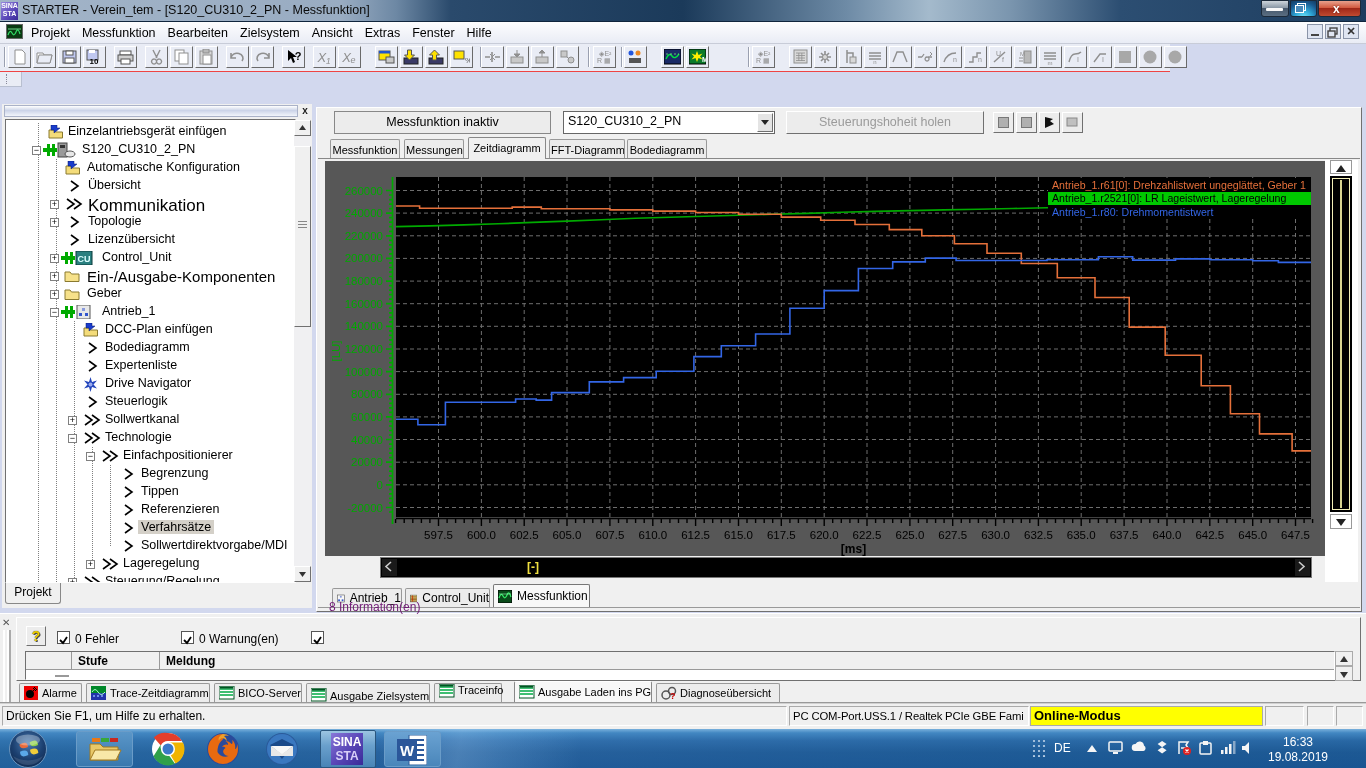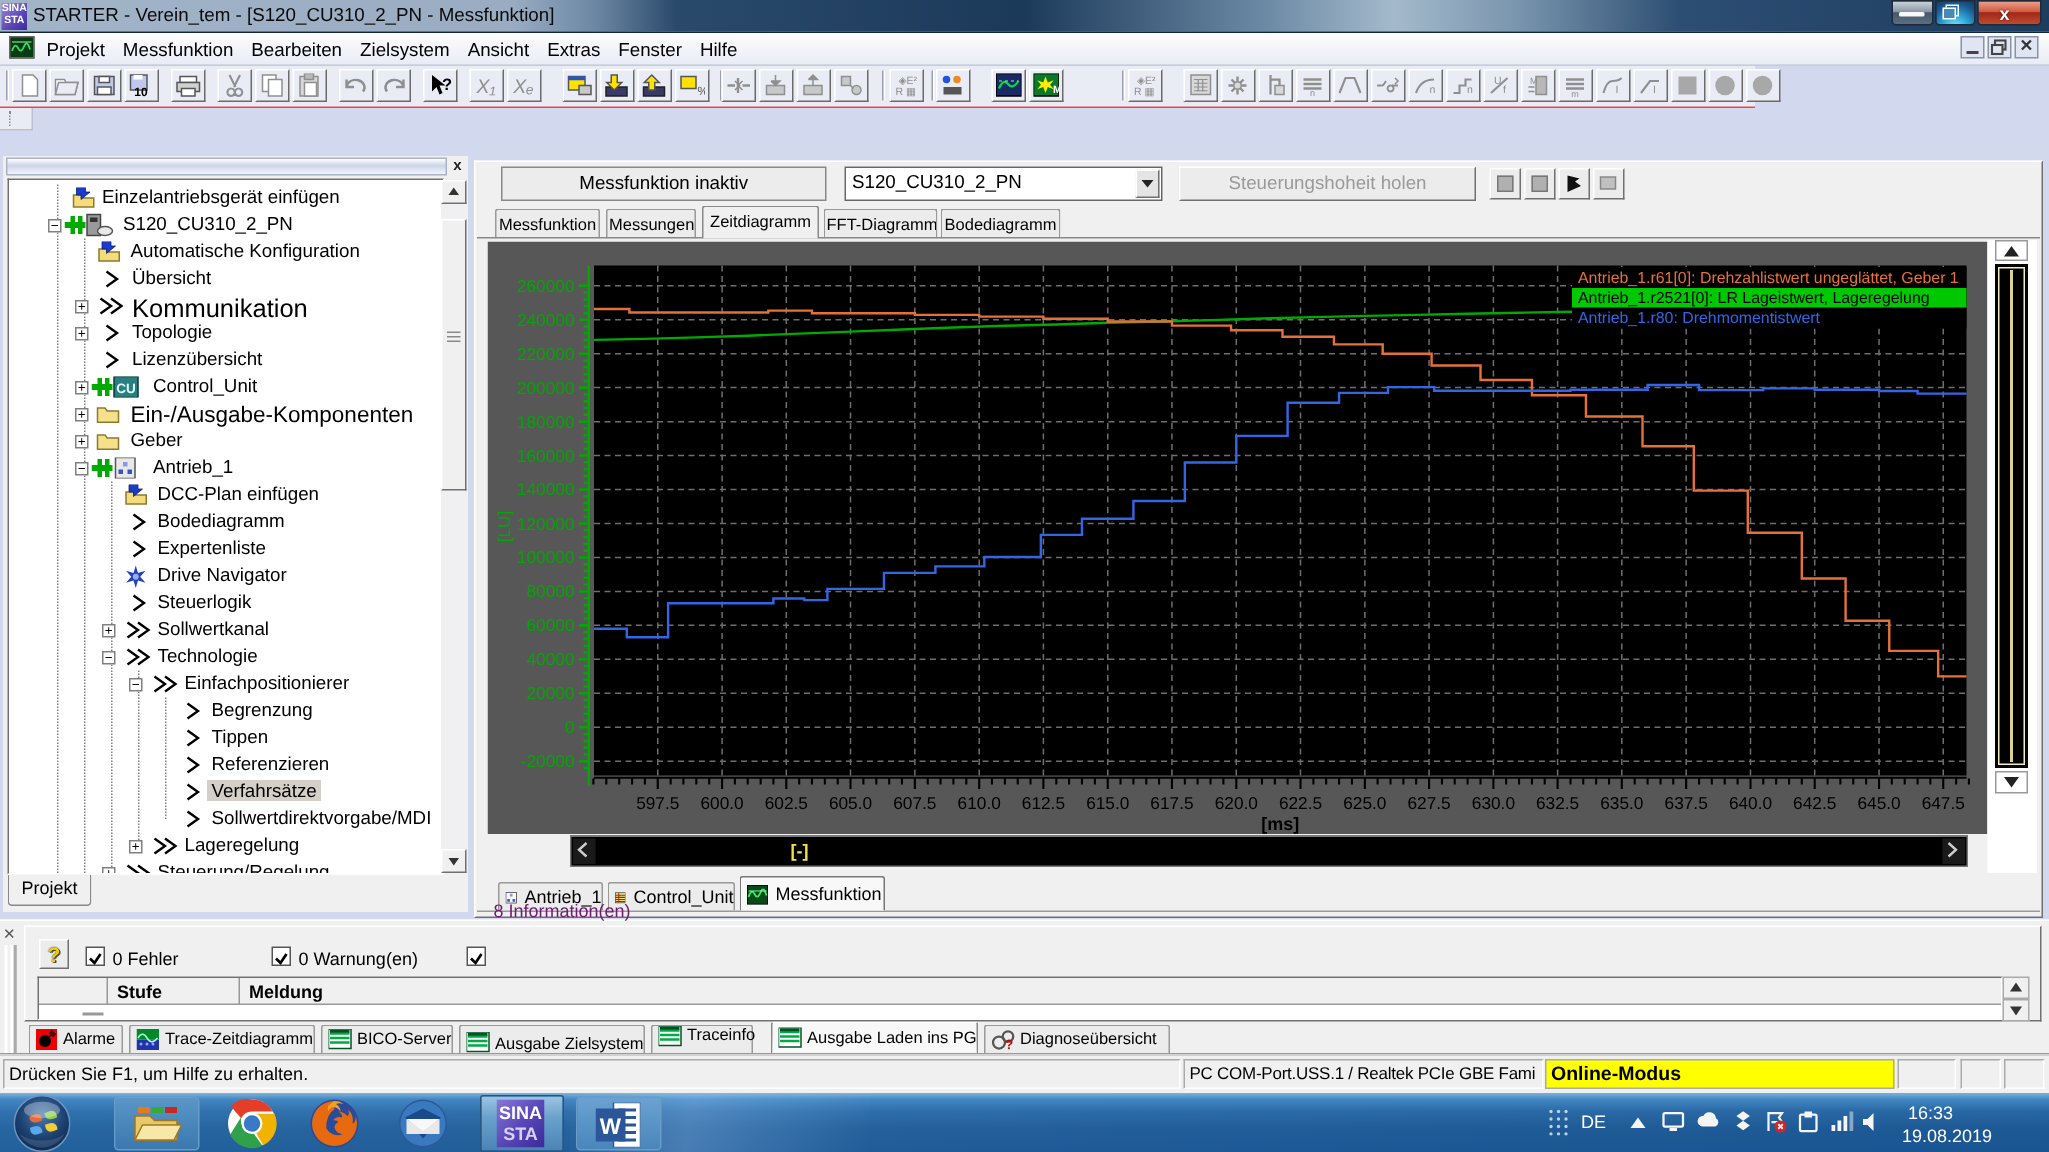--- a/index.html
+++ b/index.html
@@ -850,14 +850,14 @@
     </svg></div>
 <div style="position:absolute;left:1220px;top:740px"><svg width="16" height="16" viewBox="0 0 16 16">
       <rect x="1" y="10" width="2.5" height="4" fill="#f5f5f5"></rect>
       <rect x="5" y="7" width="2.5" height="7" fill="#f5f5f5"></rect>
       <rect x="9" y="4" width="2.5" height="10" fill="#f5f5f5"></rect>
       <rect x="13" y="1" width="2.5" height="13" fill="#88a8c8"></rect>
     </svg></div>
 <div style="position:absolute;left:1240px;top:740px"><svg width="16" height="16" viewBox="0 0 16 16">
       <path d="M2,6 h3 l4,-4 v12 l-4,-4 h-3z" fill="#f5f5f5"></path>
     </svg></div>
-<div style="position:absolute;left:1272px;top:735px;width:52px;text-align:left;font-size:12px;color:#fff">16:33</div>
+<div style="position:absolute;left:1272px;top:735px;width:52px;text-align:center;font-size:12px;color:#fff">16:33</div>
 <div style="position:absolute;left:1266px;top:750px;width:64px;text-align:center;font-size:12px;color:#fff">19.08.2019</div>
 
 </body></html>

